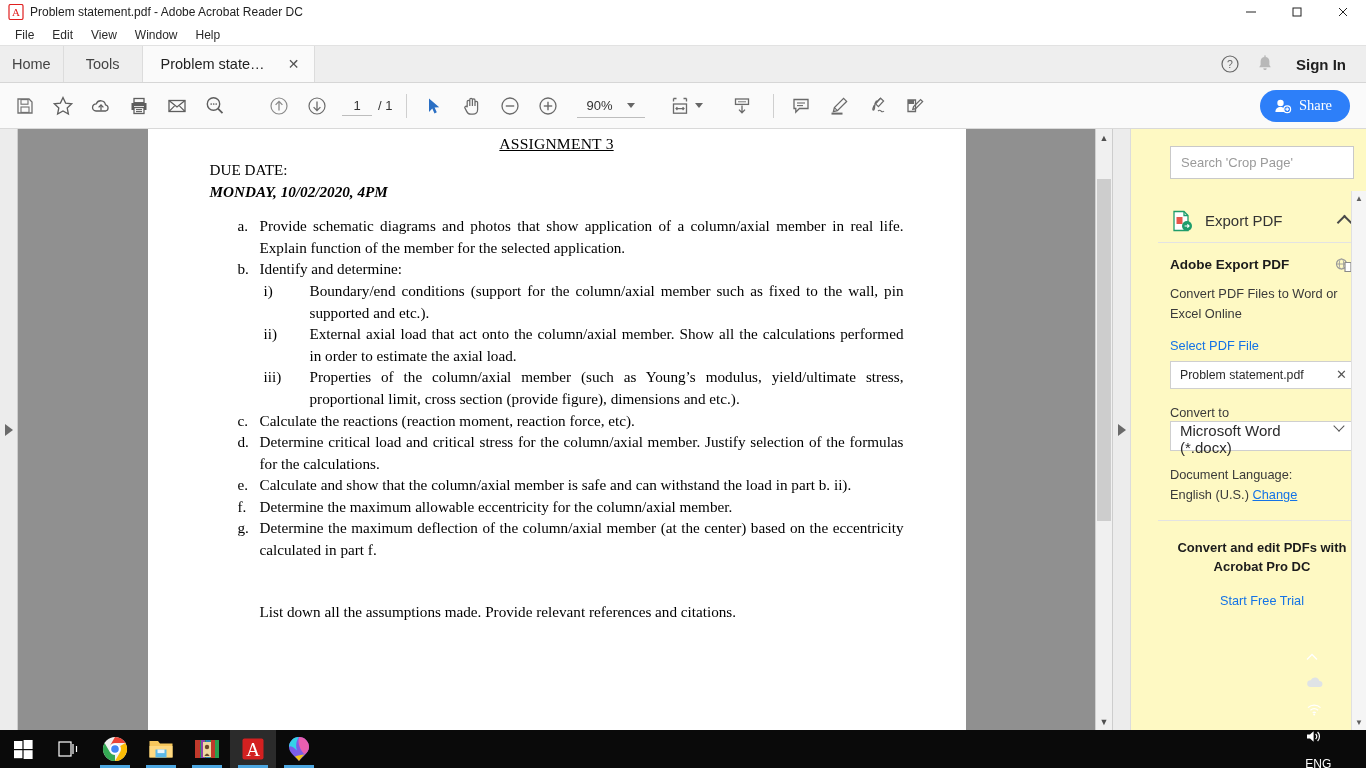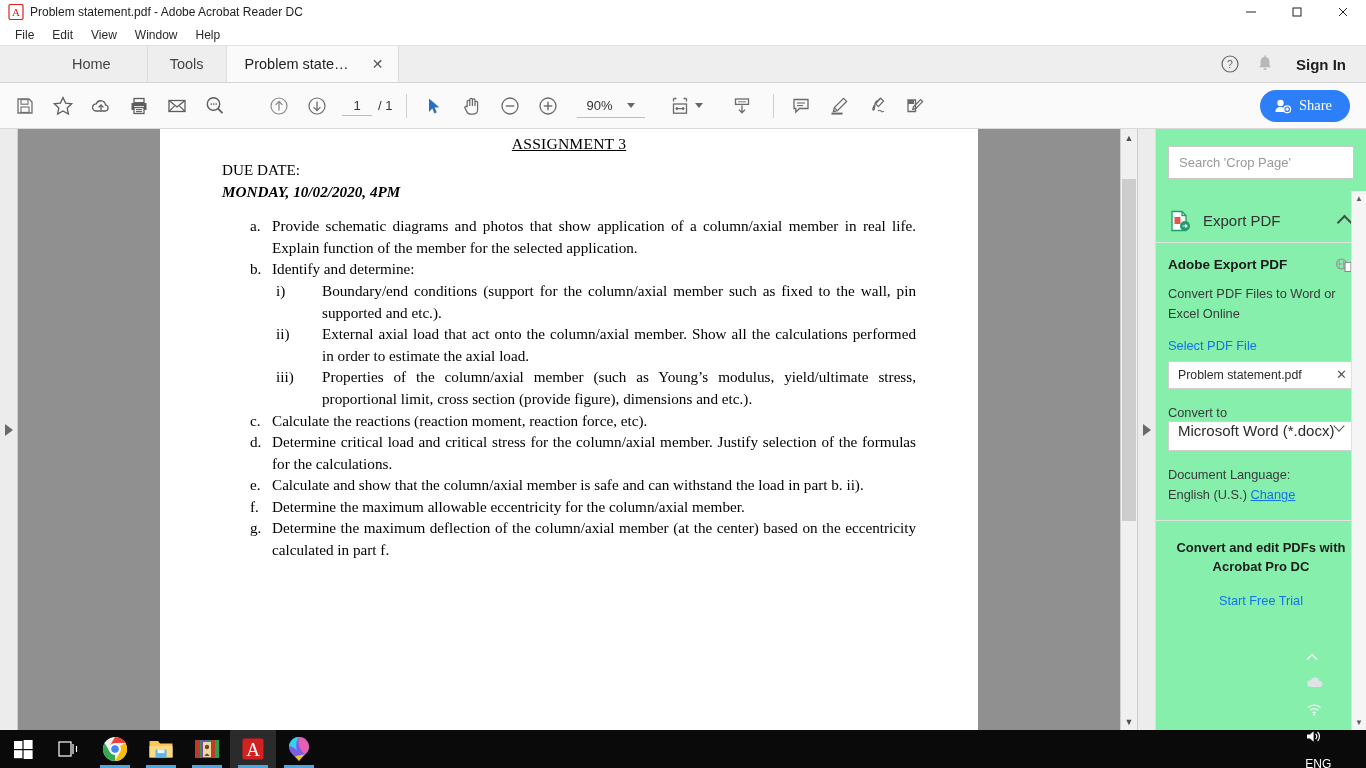--- a/index.html
+++ b/index.html
@@ -44,21 +44,21 @@
     display: flex; align-items: stretch;
     border-bottom: 1px solid #d6d6d6;
     position: relative;
   }
   .tab {
     display: flex; align-items: center;
     padding: 0 22px; font-size: 14.5px; color: #444;
     border-right: 1px solid #dcdcdc;
     background: #eeeeee;
   }
-  .tab.home { padding: 0 36px; margin-left: 36px; }
+  .tab.home { padding: 0 12px; }
   .tab.active {
     background: #fafafa; color: #222;
     border-top: 0; position: relative;
   }
   .tab.doc { padding: 0 14px 0 18px; max-width: 172px; }
   .tab-label { white-space: nowrap; overflow: hidden; text-overflow: ellipsis; }
   .tab-close {
     margin-left: 12px; font-size: 14px; color: #555;
     width: 14px; text-align: center;
   }
@@ -147,23 +147,23 @@
     position: absolute; left: 1px; right: 1px;
     top: 50px; height: 342px; background: #cdcdcd;
   }
   .right-rail {
     width: 18px; background: #ececec; border-left: 1px solid #cdcdcd;
     position: relative; flex: 0 0 auto;
   }
 
   
   .right-panel {
-    width: 211px; background: #86efac; border-left: 1px solid #dcdcdc;
+    width: 236px; background: #fef9c3; border-left: 1px solid #dcdcdc;
     position: relative; flex: 0 0 auto;
-    display: flex; flex-direction: column;
+    display: flex; flex-direction: column; padding-left: 27px;
   }
   .rp-search {
     margin: 17px 12px 0 12px; height: 33px;
     border: 1px solid #c9c9c9; background: #fff;
     display: flex; align-items: center; padding: 0 10px;
     font-size: 13px; color: #9a9a9a;
   }
   .rp-header {
     margin-top: 20px; height: 44px;
     display: flex; align-items: center; gap: 11px;
@@ -571,20 +571,21 @@
           <li>
             <span class="mk">f.</span>
             <span>Determine the maximum allowable eccentricity for the column/axial member.</span>
           </li>
           <li>
             <span class="mk">g.</span>
             <span>Determine the maximum deflection of the column/axial member (at the center) based on the eccentricity calculated in part f.</span>
           </li>
         </ol>
 
+        <div class="doc-tail">List down all the assumptions made. Provide relevant references and citations.</div>
       </div>
     </div>
   </div>
 
   <div class="doc-scrollbar">
     <div class="sb-arrow up">▲</div>
     <div class="sb-thumb"></div>
     <div class="sb-arrow down">▼</div>
   </div>
 

